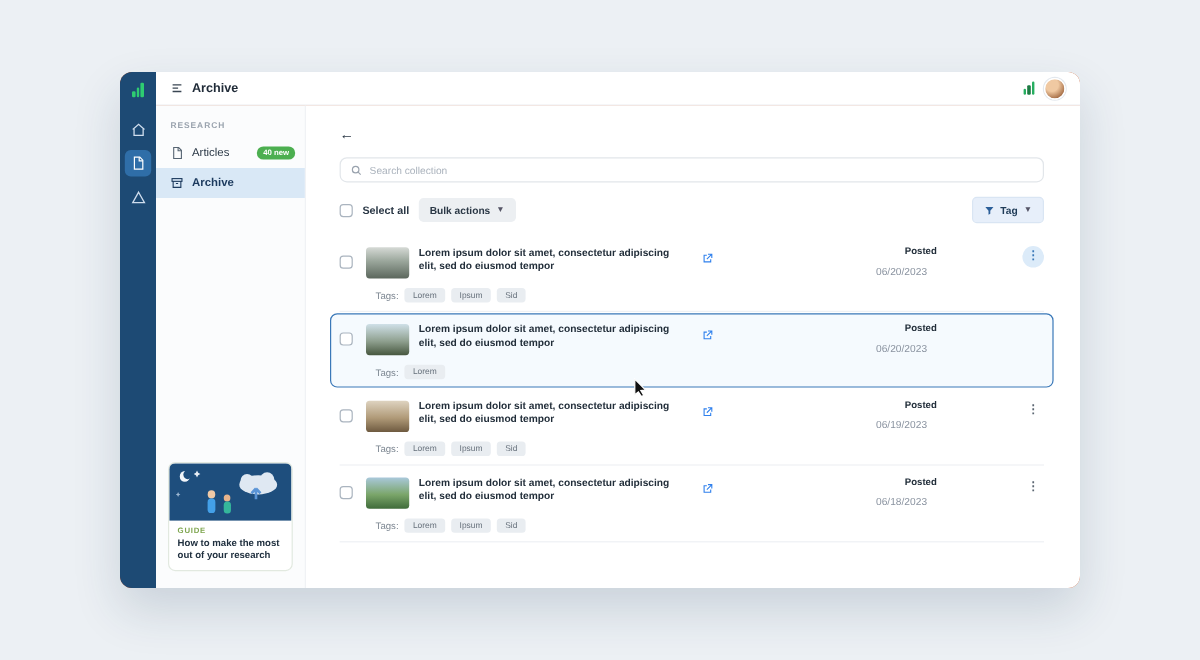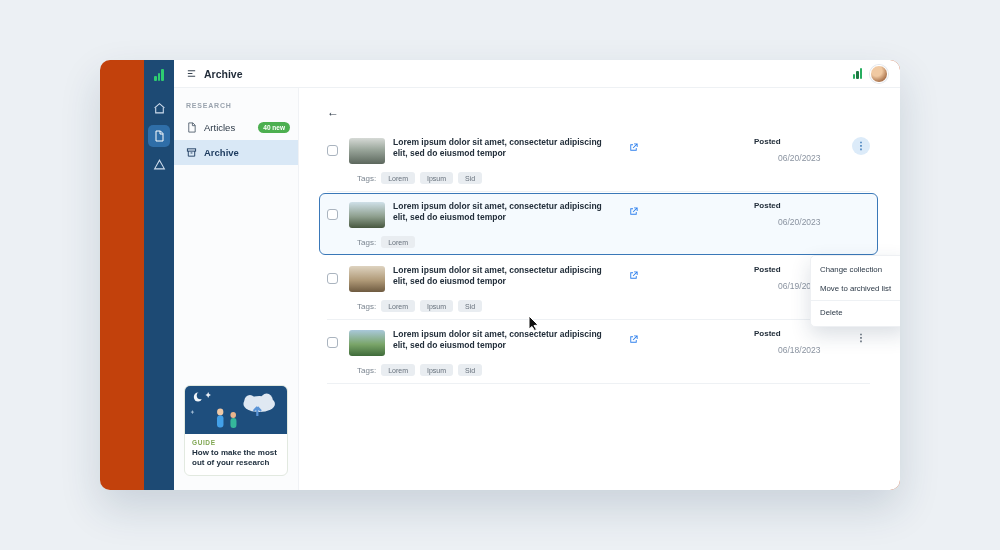--- a/index.html
+++ b/index.html
@@ -2,21 +2,21 @@
 <html><head>
 <meta charset="utf-8">
 <style>
   * { margin:0; padding:0; box-sizing:border-box; }
   html,body { width:1000px; height:550px; }
   body { font-family:"Liberation Sans", sans-serif; background:#ecf0f4; }
   .stage { position:relative; width:1000px; height:550px; background:#ecf0f4; overflow:hidden; }
 
   .window { position:absolute; left:100px; top:60px; width:800px; height:430px;
             background:#c2410c; border-radius:10px; overflow:hidden; display:flex;
-            box-shadow:0 18px 40px rgba(25,55,90,.16);padding-left:44px; }
+            box-shadow:0 18px 40px rgba(25,55,90,.16); }
 
   
   .rail { width:30px; background:#1d4a74; display:flex; flex-direction:column; align-items:center;
           padding-top:9px; flex-shrink:0; }
   .logo-bars { display:flex; align-items:flex-end; gap:1px; height:12px; margin-bottom:16px; }
   .logo-bars i { display:block; width:2.5px; background:#2ecc71; border-radius:1px; }
   .logo-bars i:nth-child(1){height:5px} .logo-bars i:nth-child(2){height:8px} .logo-bars i:nth-child(3){height:12px}
   .rail-btn { width:22px; height:22px; display:flex; align-items:center; justify-content:center;
               color:#cfdded; margin-bottom:6px; border-radius:5px; cursor:pointer; }
   .rail-btn.active { background:#2f6ea8; color:#fff; }
@@ -88,21 +88,21 @@
       grid-template-columns:22px 44px 235px 42px 1fr 112px 28px; align-items:start; }
   .row-inner .checkbox { margin-top:8px; }
   .thumb { width:36px; height:26px; border-radius:3px; margin-top:1px; }
   .t1 { background:linear-gradient(180deg,#d6dad6 0%,#9aa69b 45%,#5c675d 100%); }
   .t2 { background:linear-gradient(180deg,#cfe0e8 0%,#8fa08f 55%,#47573f 100%); }
   .t3 { background:linear-gradient(180deg,#ded3c0 0%,#b09a78 55%,#6e5a40 100%); }
   .t4 { background:linear-gradient(180deg,#a9c8da 0%,#7aa569 55%,#3f6b3a 100%); }
   .row-title { font-size:8.5px; font-weight:bold; color:#222e3a; line-height:1.35; padding-right:10px; }
   .open-btn { color:#2f80ed; margin-top:5px; cursor:pointer; display:flex; }
   .posted-label { font-size:8px; font-weight:bold; color:#222e3a;margin-left:24px; }
-  .posted-date { font-size:8.5px; color:#8a93a0; margin-top:7px;margin-left:48px; }
+  .posted-date { font-size:8.5px; color:#8a93a0; margin-top:7px; }
   .kebab { width:18px; height:18px; display:flex; align-items:center; justify-content:center;
            color:#5b6672; font-size:10px; font-weight:bold; cursor:pointer; border-radius:50%;
            letter-spacing:0; line-height:1; margin-left:auto; }
   .kebab.active { background:#dcebf9; color:#3a78b8; }
   .tags-line { position:relative; display:flex; align-items:center; gap:5px; margin:8px 0 0 30px; }
   .tags-label { font-size:8px; color:#7b8590; }
   .tag-pill { background:#e9edf1; color:#66707b; font-size:7px; padding:2.5px 7px; border-radius:3px; cursor:pointer; }
 
   
   .context-menu { position:absolute; left:511px; top:167px; width:97px; background:#fff;
@@ -213,21 +213,43 @@
             </div>
           </div>
         </aside>
 
         <main class="main">
 
           <div class="coll-header">
             <span class="back-arrow">←</span>
           </div>
 
-
+          <div class="search">
+            <svg width="10" height="10" viewBox="0 0 24 24" fill="none" stroke="#9aa3ae" stroke-width="2.4">
+                <circle cx="10.5" cy="10.5" r="6.5"></circle>
+                <path d="m15.5 15.5 5 5"></path>
+              </svg>
+            <input type="text" placeholder="Search collection" style="">
+          </div>
+
+          <div class="toolbar">
+            <span class="checkbox"></span>
+            <span class="select-all-label">Select all</span>
+            <button class="pill-btn">
+              <span>Bulk actions</span>
+              <span class="chev">▼</span>
+            </button>
+            <button class="pill-btn tag-btn">
+              <svg width="9" height="9" viewBox="0 0 24 24" fill="#2c5f99">
+                  <path d="M3 4h18l-7 8.5V19l-4 2v-8.5z"></path>
+                </svg>
+              <span>Tag</span>
+              <span class="chev">▼</span>
+            </button>
+          </div>
 
           <div class="rows">
 
             <div class="article-row">
               <div class="row-inner">
                 <span class="checkbox"></span>
                 <span class="thumb t1"></span>
                 <span class="row-title">Lorem ipsum dolor sit amet, consectetur adipiscing elit, sed do eiusmod tempor</span>
                 <span class="open-btn">
                   <svg width="11" height="11" viewBox="0 0 24 24" fill="currentColor">
@@ -321,26 +343,20 @@
               <div class="tags-line">
                 <span class="tags-label">Tags:</span>
                 <span class="tag-pill">Lorem</span>
                 <span class="tag-pill">Ipsum</span>
                 <span class="tag-pill">Sid</span>
               </div>
             </div>
 
           </div>
 
-          <div class="context-menu">
-            <div class="menu-item">Change collection</div>
-            <div class="menu-item">Move to archived list</div>
-            <div class="menu-divider"></div>
-            <div class="menu-item">Delete</div>
-          </div>
 
         </main>
       </div>
     </div>
   </div>
 
   <svg class="cursor" width="12" height="16" viewBox="0 0 12 16">
     <path d="M1 1l9 9-4 .5 2.5 4-2 1-2.5-4L1 14z" fill="#111" stroke="#fff" stroke-width="1"></path>
   </svg>
 </div>

